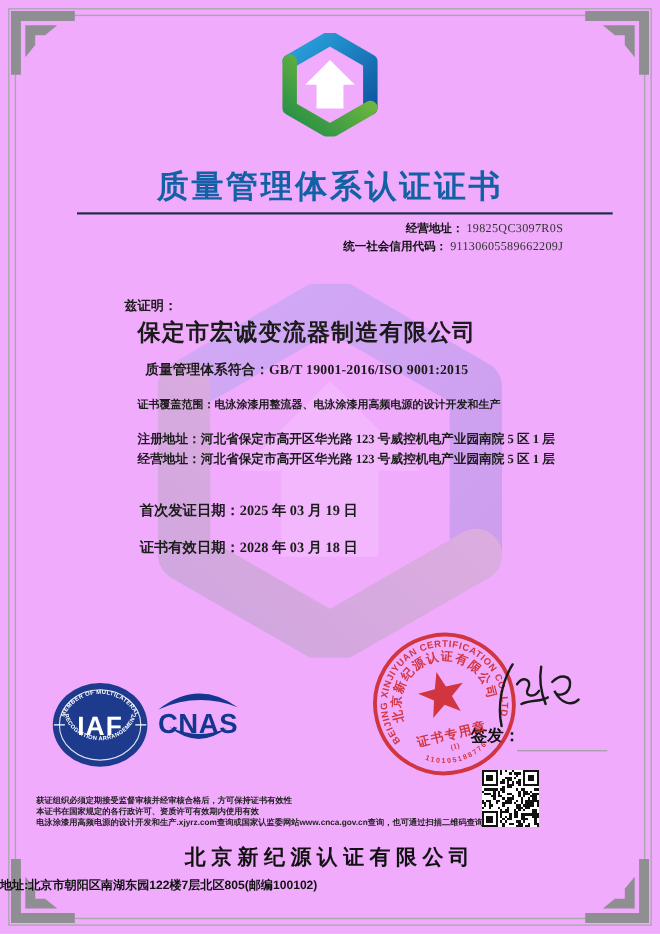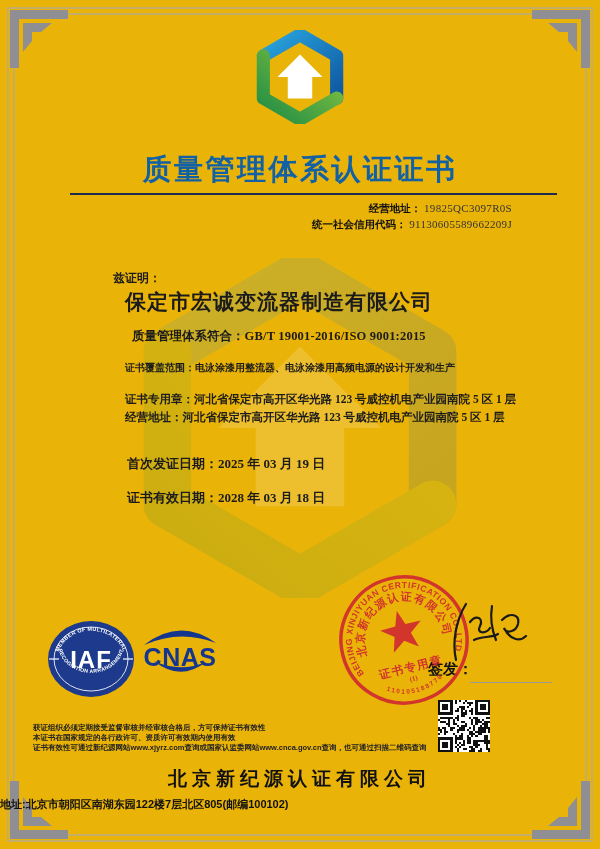--- a/index.html
+++ b/index.html
@@ -1,16 +1,16 @@
 <!DOCTYPE html>
 <html><head>
 <meta charset="utf-8">
 <style>
   html,body{margin:0;padding:0;background:#ffffff;}
-  .page{position:relative;width:600px;height:849px;background:#eab308;overflow:hidden;
+  .page{position:relative;width:600px;height:849px;background:#f0abfc;overflow:hidden;
         font-family:"Liberation Serif","DejaVu Serif",serif;color:#1b1b1b;}
   .abs{position:absolute;}
   .sans{font-family:"Liberation Sans","DejaVu Sans",sans-serif;}
   
   .logo{left:253px;top:30px;width:94px;height:94px;}
   .title{left:0;top:150px;width:600px;text-align:center;font-size:29px;font-weight:700;
          color:#1261a5;letter-spacing:2.5px;z-index:2;}
   .title-rule{left:70px;top:193px;width:487px;height:0;border-top:2px solid #1e2d4f;z-index:2;}
   .codes{right:88px;top:200px;text-align:right;font-size:11px;line-height:16px;z-index:2;}
   .codes .lbl{font-weight:700;font-family:"Liberation Sans","DejaVu Sans",sans-serif;font-size:10.5px;color:#111;}
@@ -109,21 +109,21 @@
 
   <div class="abs attest">兹证明：</div>
   <div class="abs company">保定市宏诚变流器制造有限公司</div>
   <div class="abs standard">
     <span>质量管理体系符合：</span><span class="v">GB/T 19001-2016/ISO 9001:2015</span>
   </div>
   <div class="abs scope">
     <span>证书覆盖范围：</span><span class="v">电泳涂漆用整流器、电泳涂漆用高频电源的设计开发和生产</span>
   </div>
   <div class="abs addr addr1">
-    <span>证书专用章：</span><span>河北省保定市高开区华光路 123 号威控机电产业园南院 5 区 1 层</span>
+    <span>注册地址：</span><span>河北省保定市高开区华光路 123 号威控机电产业园南院 5 区 1 层</span>
   </div>
   <div class="abs addr addr2">
     <span>经营地址：</span><span>河北省保定市高开区华光路 123 号威控机电产业园南院 5 区 1 层</span>
   </div>
   <div class="abs daterow d0">
     <span>首次发证日期：</span><span>2025 年 03 月 19 日</span>
   </div>
   <div class="abs daterow d2">
     <span>证书有效日期：</span><span>2028 年 03 月 18 日</span>
   </div>
@@ -198,19 +198,19 @@
       <rect x="0" y="18" width="7" height="7"></rect>
         <rect x="1" y="19" width="5" height="5" fill="#fff"></rect>
         <rect x="2" y="20" width="3" height="3"></rect>
     </g>
     <path id="qr-data" fill="#111111" d="M8,0h1v1h-1zM10,0h1v1h-1zM13,0h1v1h-1zM8,1h1v1h-1zM12,1h1v1h-1zM14,1h1v1h-1zM15,1h1v1h-1zM16,1h1v1h-1zM15,2h1v1h-1zM10,3h1v1h-1zM11,3h1v1h-1zM12,3h1v1h-1zM14,3h1v1h-1zM9,4h1v1h-1zM11,4h1v1h-1zM12,4h1v1h-1zM16,4h1v1h-1zM8,5h1v1h-1zM9,5h1v1h-1zM11,5h1v1h-1zM13,5h1v1h-1zM15,5h1v1h-1zM16,5h1v1h-1zM11,6h1v1h-1zM12,6h1v1h-1zM13,6h1v1h-1zM16,6h1v1h-1zM9,7h1v1h-1zM11,7h1v1h-1zM12,7h1v1h-1zM1,8h1v1h-1zM2,8h1v1h-1zM3,8h1v1h-1zM4,8h1v1h-1zM5,8h1v1h-1zM6,8h1v1h-1zM8,8h1v1h-1zM9,8h1v1h-1zM15,8h1v1h-1zM17,8h1v1h-1zM18,8h1v1h-1zM23,8h1v1h-1zM24,8h1v1h-1zM0,9h1v1h-1zM5,9h1v1h-1zM7,9h1v1h-1zM9,9h1v1h-1zM16,9h1v1h-1zM18,9h1v1h-1zM19,9h1v1h-1zM21,9h1v1h-1zM1,10h1v1h-1zM2,10h1v1h-1zM3,10h1v1h-1zM5,10h1v1h-1zM7,10h1v1h-1zM11,10h1v1h-1zM12,10h1v1h-1zM16,10h1v1h-1zM18,10h1v1h-1zM19,10h1v1h-1zM20,10h1v1h-1zM22,10h1v1h-1zM23,10h1v1h-1zM24,10h1v1h-1zM4,11h1v1h-1zM5,11h1v1h-1zM7,11h1v1h-1zM8,11h1v1h-1zM13,11h1v1h-1zM16,11h1v1h-1zM18,11h1v1h-1zM21,11h1v1h-1zM22,11h1v1h-1zM23,11h1v1h-1zM5,12h1v1h-1zM9,12h1v1h-1zM11,12h1v1h-1zM12,12h1v1h-1zM13,12h1v1h-1zM17,12h1v1h-1zM20,12h1v1h-1zM22,12h1v1h-1zM23,12h1v1h-1zM0,13h1v1h-1zM2,13h1v1h-1zM3,13h1v1h-1zM6,13h1v1h-1zM7,13h1v1h-1zM10,13h1v1h-1zM11,13h1v1h-1zM12,13h1v1h-1zM15,13h1v1h-1zM17,13h1v1h-1zM19,13h1v1h-1zM20,13h1v1h-1zM21,13h1v1h-1zM22,13h1v1h-1zM23,13h1v1h-1zM24,13h1v1h-1zM0,14h1v1h-1zM1,14h1v1h-1zM3,14h1v1h-1zM6,14h1v1h-1zM9,14h1v1h-1zM10,14h1v1h-1zM11,14h1v1h-1zM12,14h1v1h-1zM14,14h1v1h-1zM17,14h1v1h-1zM19,14h1v1h-1zM20,14h1v1h-1zM21,14h1v1h-1zM22,14h1v1h-1zM24,14h1v1h-1zM1,15h1v1h-1zM3,15h1v1h-1zM4,15h1v1h-1zM9,15h1v1h-1zM15,15h1v1h-1zM16,15h1v1h-1zM18,15h1v1h-1zM19,15h1v1h-1zM20,15h1v1h-1zM21,15h1v1h-1zM22,15h1v1h-1zM24,15h1v1h-1zM0,16h1v1h-1zM3,16h1v1h-1zM7,16h1v1h-1zM11,16h1v1h-1zM15,16h1v1h-1zM16,16h1v1h-1zM17,16h1v1h-1zM19,16h1v1h-1zM20,16h1v1h-1zM8,17h1v1h-1zM10,17h1v1h-1zM11,17h1v1h-1zM14,17h1v1h-1zM16,17h1v1h-1zM18,17h1v1h-1zM22,17h1v1h-1zM23,17h1v1h-1zM8,18h1v1h-1zM9,18h1v1h-1zM10,18h1v1h-1zM11,18h1v1h-1zM14,18h1v1h-1zM15,18h1v1h-1zM22,18h1v1h-1zM23,18h1v1h-1zM8,19h1v1h-1zM12,19h1v1h-1zM14,19h1v1h-1zM15,19h1v1h-1zM17,19h1v1h-1zM18,19h1v1h-1zM19,19h1v1h-1zM20,19h1v1h-1zM21,19h1v1h-1zM22,19h1v1h-1zM23,19h1v1h-1zM24,19h1v1h-1zM8,20h1v1h-1zM10,20h1v1h-1zM12,20h1v1h-1zM14,20h1v1h-1zM15,20h1v1h-1zM17,20h1v1h-1zM18,20h1v1h-1zM22,20h1v1h-1zM23,20h1v1h-1zM24,20h1v1h-1zM9,21h1v1h-1zM11,21h1v1h-1zM12,21h1v1h-1zM17,21h1v1h-1zM18,21h1v1h-1zM19,21h1v1h-1zM23,21h1v1h-1zM8,22h1v1h-1zM10,22h1v1h-1zM15,22h1v1h-1zM16,22h1v1h-1zM18,22h1v1h-1zM23,22h1v1h-1zM9,23h1v1h-1zM12,23h1v1h-1zM13,23h1v1h-1zM16,23h1v1h-1zM17,23h1v1h-1zM20,23h1v1h-1zM23,23h1v1h-1zM24,23h1v1h-1zM9,24h1v1h-1zM15,24h1v1h-1zM16,24h1v1h-1zM17,24h1v1h-1zM19,24h1v1h-1zM20,24h1v1h-1zM24,24h1v1h-1z"></path>
   </svg>
 
   <div class="abs notes sans">
     <div>获证组织必须定期接受监督审核并经审核合格后，方可保持证书有效性</div>
     <div>本证书在国家规定的各行政许可、资质许可有效期内使用有效</div>
-    <div>证书有效性可通过新纪源网站www.xjyrz.com查询或国家认监委网站www.cnca.gov.cn查询，也可通过扫描二维码查询</div>
+    <div>电泳涂漆用高频电源的设计开发和生产.xjyrz.com查询或国家认监委网站www.cnca.gov.cn查询，也可通过扫描二维码查询</div>
   </div>
 
   <div class="abs footer-company sans">北京新纪源认证有限公司</div>
   <div class="abs footer-address sans">地址:北京市朝阳区南湖东园122楼7层北区805(邮编100102)</div>
 
 </div>
 
 </body></html>

